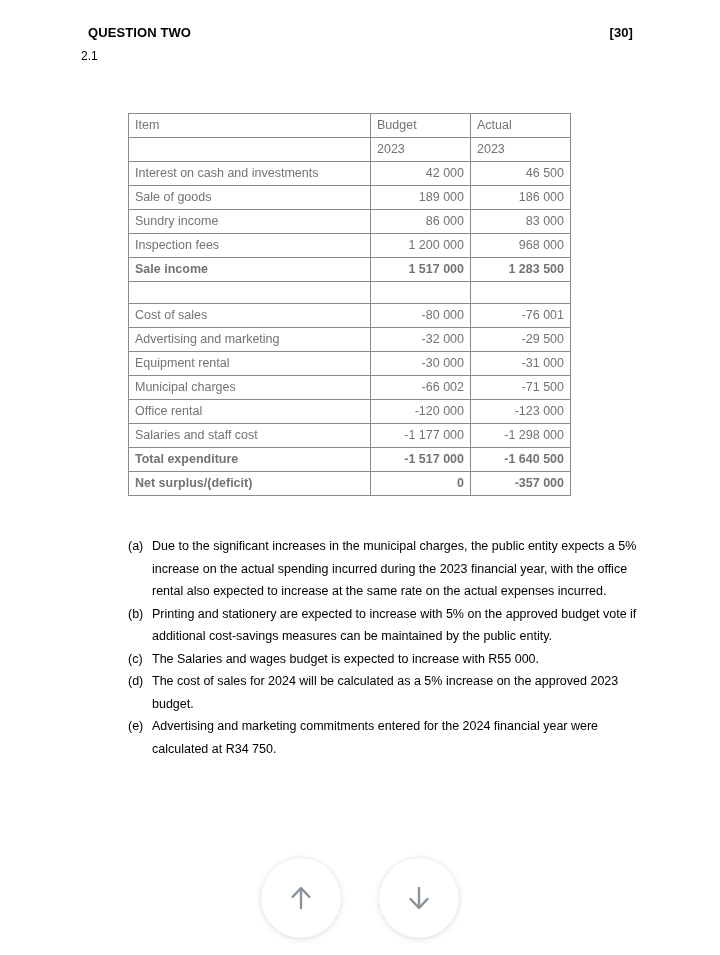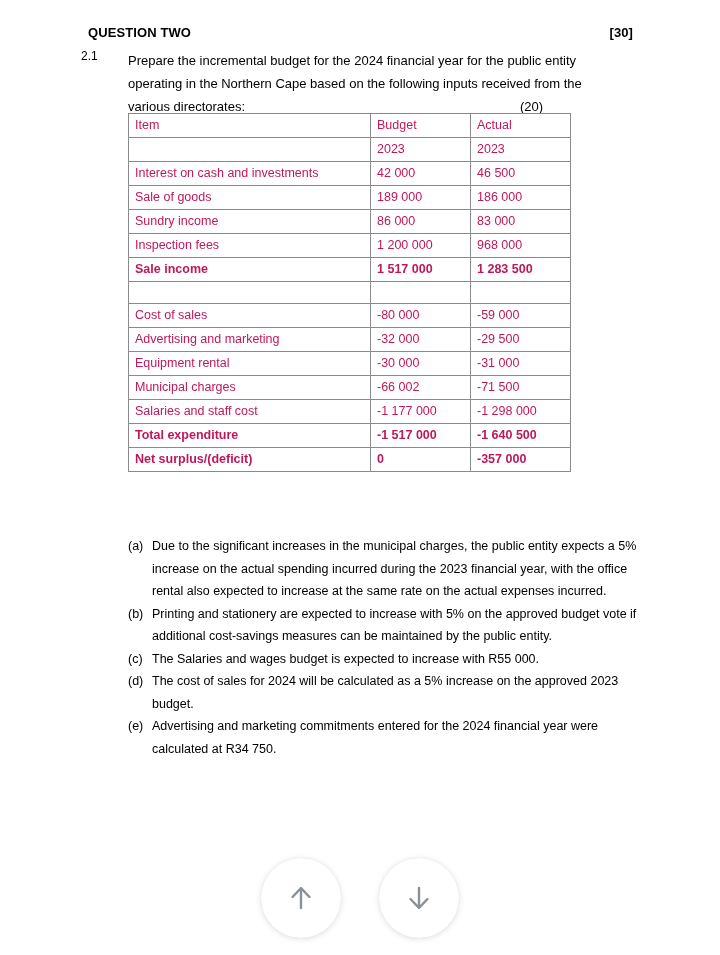--- a/index.html
+++ b/index.html
@@ -82,27 +82,27 @@
     border-collapse: collapse;
     font-size: 12.5px;
     table-layout: fixed;
   }
   table.budget td {
     border: 1px solid #8a8a8a;
     height: 24px;
     padding: 1px 6px 2px 6px;
     vertical-align: middle;
     line-height: 20px;
-    color: #be185d;
+    color: #737373;
   }
   table.budget col.c-item { width: 242px; }
   table.budget col.c-budget { width: 100px; }
   table.budget col.c-actual { width: 100px; }
 
-  td.num { padding-right: 7px; }
+  td.num { text-align: right; padding-right: 7px; }
   tr.bold td { font-weight: bold; }
   tr.spacer td { height: 22px; }
 
   .notes {
     position: absolute;
     top: 535px;
     left: 128px;
     width: 510px;
     font-size: 12.5px;
     line-height: 22.5px;
@@ -147,26 +147,20 @@
 
   <div class="top-clip"></div>
 
   <div class="qhead">
     <span>QUESTION TWO</span>
     <span>[30]</span>
   </div>
 
   <div class="qnum">2.1</div>
 
-  <div class="qbody">
-    <div class="line">Prepare the incremental budget for the 2024 financial year for the public entity</div>
-    <div class="line">operating in the Northern Cape based on the following inputs received from the</div>
-    <div class="line">various directorates:</div>
-    <span class="marks">(20)</span>
-  </div>
 
   <table class="budget">
     <colgroup>
       <col class="c-item">
         <col class="c-budget">
         <col class="c-actual">
     </colgroup>
     <tbody>
       <tr>
         <td>Item</td>
@@ -204,36 +198,41 @@
           <td class="num">1 283 500</td>
         </tr>
         <tr class="spacer">
           <td></td>
           <td class="num"></td>
           <td class="num"></td>
         </tr>
         <tr>
           <td>Cost of sales</td>
           <td class="num">-80 000</td>
-          <td class="num">-59 000</td>
+          <td class="num">-76 001</td>
         </tr>
         <tr>
           <td>Advertising and marketing</td>
           <td class="num">-32 000</td>
           <td class="num">-29 500</td>
         </tr>
         <tr>
           <td>Equipment rental</td>
           <td class="num">-30 000</td>
           <td class="num">-31 000</td>
         </tr>
         <tr>
           <td>Municipal charges</td>
           <td class="num">-66 002</td>
           <td class="num">-71 500</td>
+        </tr>
+        <tr>
+          <td>Office rental</td>
+          <td class="num">-120 000</td>
+          <td class="num">-123 000</td>
         </tr>
         <tr>
           <td>Salaries and staff cost</td>
           <td class="num">-1 177 000</td>
           <td class="num">-1 298 000</td>
         </tr>
         <tr class="bold">
           <td>Total expenditure</td>
           <td class="num">-1 517 000</td>
           <td class="num">-1 640 500</td>

